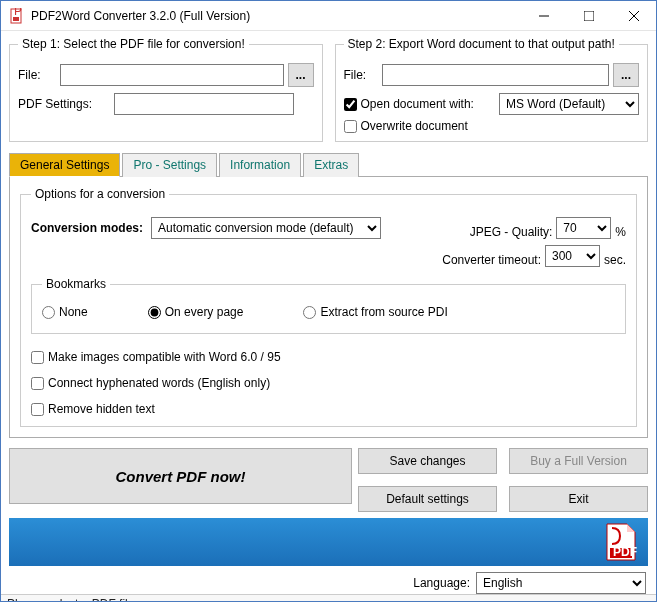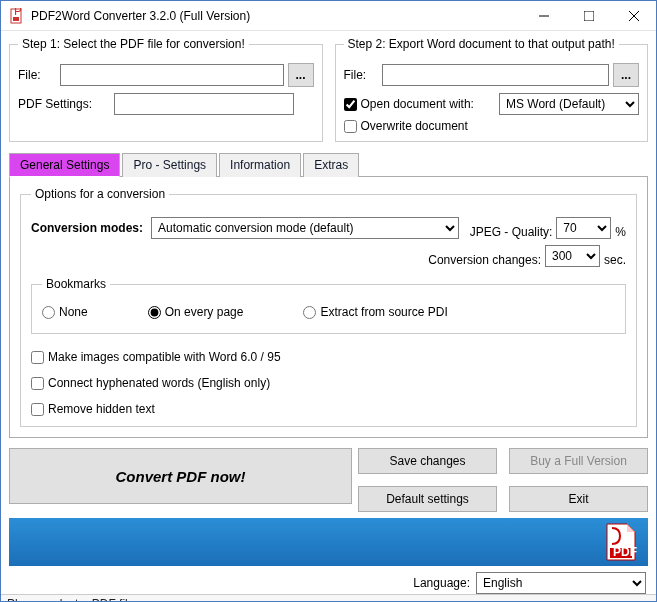--- a/index.html
+++ b/index.html
@@ -21,27 +21,27 @@
 input[type=text] { border: 1px solid #7a7a7a; height: 22px; padding: 0 4px; background: #fff; }
 .file-input { flex: 1; }
 .browse-btn { width: 26px; height: 24px; border: 1px solid #adadad; background: #e1e1e1; display: flex; align-items: center; justify-content: center; font-weight: bold; cursor: default; }
 .pwd-input { width: 180px; }
 .chk-row { display: flex; align-items: center; gap: 4px; margin-top: 4px; }
 input[type=checkbox], input[type=radio] { width: 13px; height: 13px; accent-color: #000; }
 select { border: 1px solid #7a7a7a; height: 22px; background: #fff; padding: 0 2px; }
 .open-with-select { width: 140px; margin-left: auto; }
 .tabs { margin-top: 10px; display: flex; border-bottom: 1px solid #acacac; }
 .tab { padding: 4px 10px; border: 1px solid #acacac; border-bottom: none; background: #fff; margin-right: 2px; position: relative; top: 1px; cursor: default; }
-.tab.inactive { background: #f0f0f0; color: #0f172a; }
-.tab.active { background: #d946ef; border-bottom: 1px solid #fff; }
+.tab.inactive { background: #f0f0f0; color: #0f766e; }
+.tab.active { background: #eab308; border-bottom: 1px solid #fff; }
 .tab-body { border: 1px solid #acacac; border-top: none; padding: 10px; }
 fieldset.options { border: 1px solid #ccc; padding: 10px; }
 .conv-row { display: flex; align-items: center; gap: 8px; margin: 6px 0; }
 .conv-label { font-weight: bold; }
-.conv-select { width: 308px; }
+.conv-select { width: 230px; }
 .right-opts { margin-left: auto; display: flex; align-items: flex-end; gap: 4px; }
 .right-opts .num-sel { width: 55px; }
 fieldset.bookmarks { border: 1px solid #ccc; padding: 14px 10px; margin-top: 10px; }
 .radio-row { display: flex; gap: 60px; }
 .radio-item { display: flex; align-items: flex-end; gap: 4px; }
 .check-stack { margin-top: 16px; display: flex; flex-direction: column; gap: 12px; }
 .btn-row { display: flex; margin-top: 10px; gap: 6px; align-items: stretch; }
 .convert-btn { flex: 1; height: 56px; border: 1px solid #adadad; background: #e1e1e1; display: flex; align-items: center; justify-content: center; font-size: 15px; font-weight: bold; font-style: italic; cursor: default; }
 .btn-grid { width: 290px; display: grid; grid-template-columns: 1fr 1fr; grid-template-rows: 1fr 1fr; gap: 12px; }
 .std-btn { border: 1px solid #adadad; background: #e1e1e1; display: flex; align-items: center; justify-content: center; cursor: default; height: 26px; }
@@ -135,21 +135,21 @@
         <span class="conv-label">Conversion modes:</span>
         <select class="conv-select"><option>Automatic conversion mode (default)</option></select>
         <div class="right-opts">
           <span>JPEG - Quality:</span>
           <select class="num-sel"><option>70</option></select>
           <span>%</span>
         </div>
       </div>
       <div class="conv-row" style="justify-content:flex-end;">
         <div class="right-opts">
-          <span>Conversion changes:</span>
+          <span>Converter timeout:</span>
           <select class="num-sel"><option>300</option></select>
           <span>sec.</span>
         </div>
       </div>
 
       <fieldset class="bookmarks">
         <legend>Bookmarks</legend>
         <div class="radio-row">
           <label class="radio-item">
               <input type="radio" name="bm" style="">

